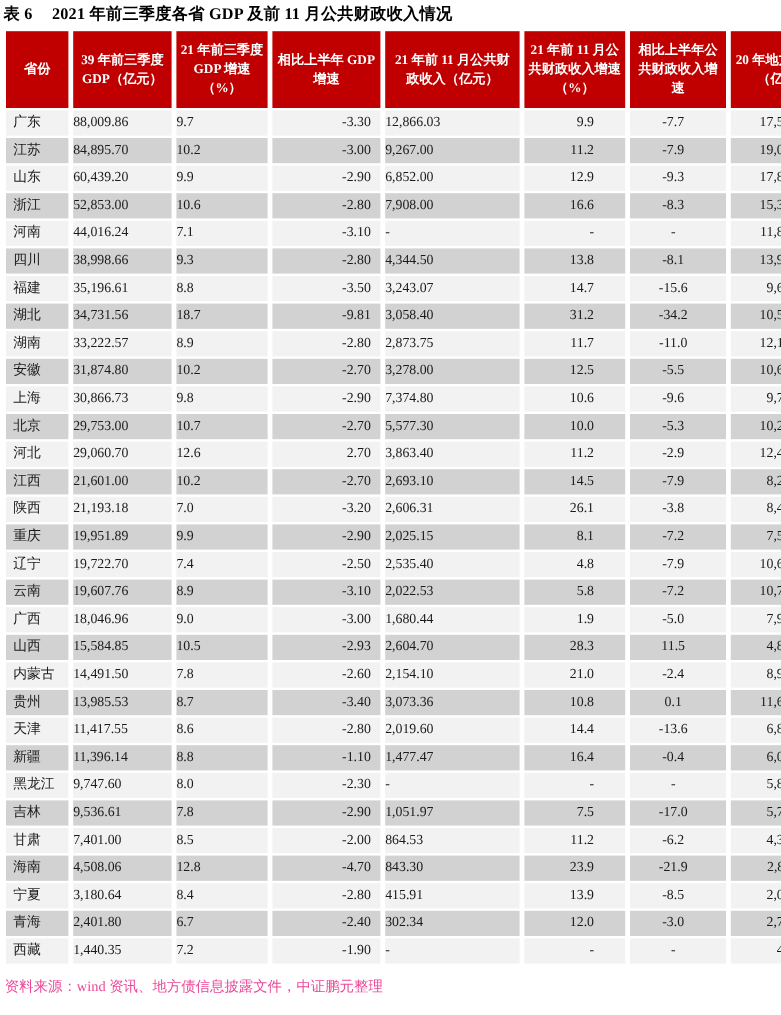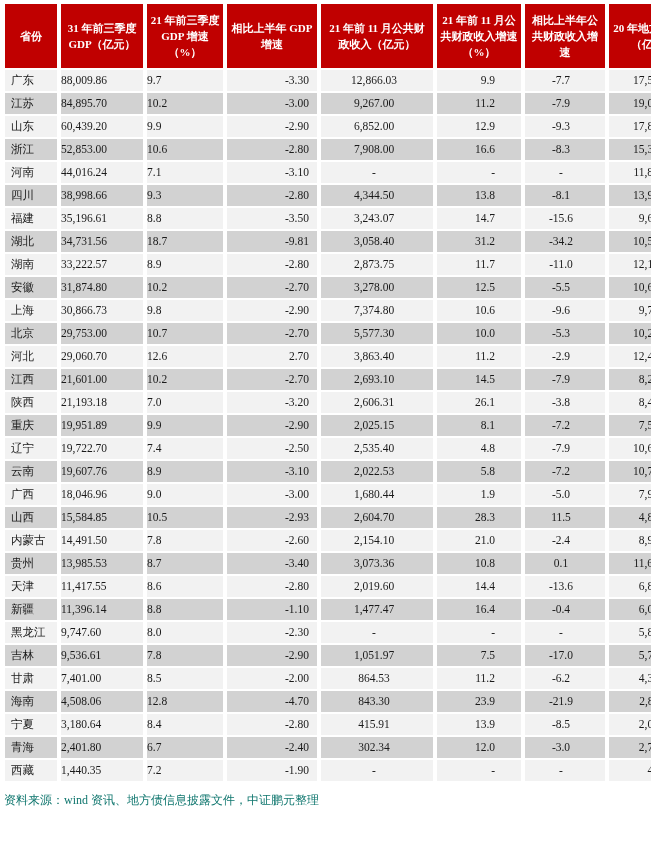--- a/index.html
+++ b/index.html
@@ -37,49 +37,52 @@
   tr.light td{background:var(--row-light);}
   tr.dark td{background:var(--row-dark);}
   
   col.w0{width:52px}col.w1{width:82px}col.w2{width:76px}col.w3{width:90px}
   col.w4{width:112px}col.w5{width:84px}col.w6{width:80px}col.w7{width:88px}
   
   td.c0{text-align:left;padding-left:6px;}
   td.c1{text-align:left;padding-right:8px;}
   td.c2{text-align:left;padding-right:8px;}
   td.c3{text-align:right;padding-right:8px;}
-  td.c4{text-align:center;padding-right:6px;}
+  td.c4{text-align:left;padding-right:6px;}
   td.c5{text-align:right;padding-right:26px;}
   td.c6{text-align:center;padding-right:8px;}
   td.c7{text-align:right;padding-right:18px;}
   .source{
-    font-size:12px;color:#0f766e;padding:9px 0 0 3px;white-space:nowrap;
+    font-size:12px;color:#ec4899;padding:9px 0 0 3px;white-space:nowrap;
   }
 </style>
 </head>
 <body>
 
 <div class="page">
 
+  <div class="caption">
+    <span class="cap-label">表 6</span><span>2021 年前三季度各省 GDP 及前 11 月公共财政收入情况</span>
+  </div>
 
   <table class="gov">
     <colgroup>
       <col class="w0">
         <col class="w1">
         <col class="w2">
         <col class="w3">
       <col class="w4">
         <col class="w5">
         <col class="w6">
         <col class="w7">
     </colgroup>
     <thead>
       <tr id="header-row">
           <th class="c0">省份</th>
-          <th class="c1">31 年前三季度 GDP（亿元）</th>
+          <th class="c1">39 年前三季度 GDP（亿元）</th>
           <th class="c2">21 年前三季度 GDP 增速（%）</th>
           <th class="c3">相比上半年 GDP 增速</th>
           <th class="c4">21 年前 11 月公共财政收入（亿元）</th>
           <th class="c5">21 年前 11 月公共财政收入增速（%）</th>
           <th class="c6">相比上半年公共财政收入增速</th>
           <th class="c7">20 年地方债限额（亿元）</th>
         </tr>
     </thead>
     <tbody id="table-body">
         <tr class="light">

